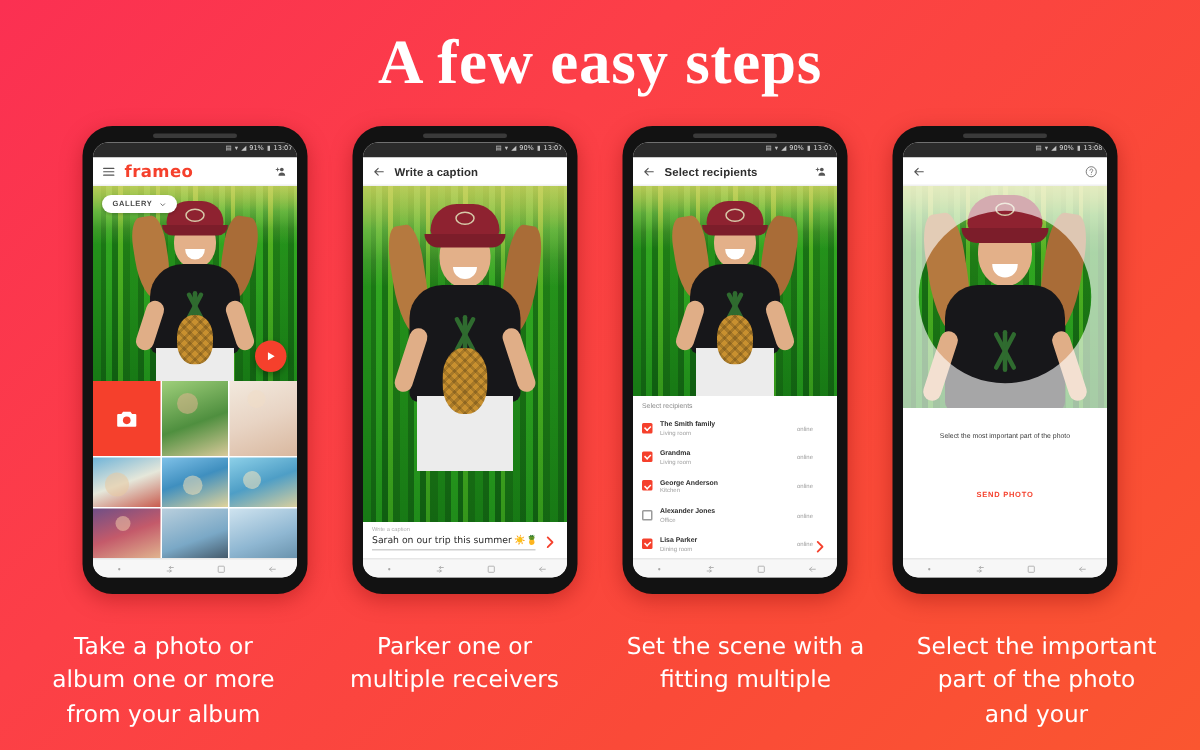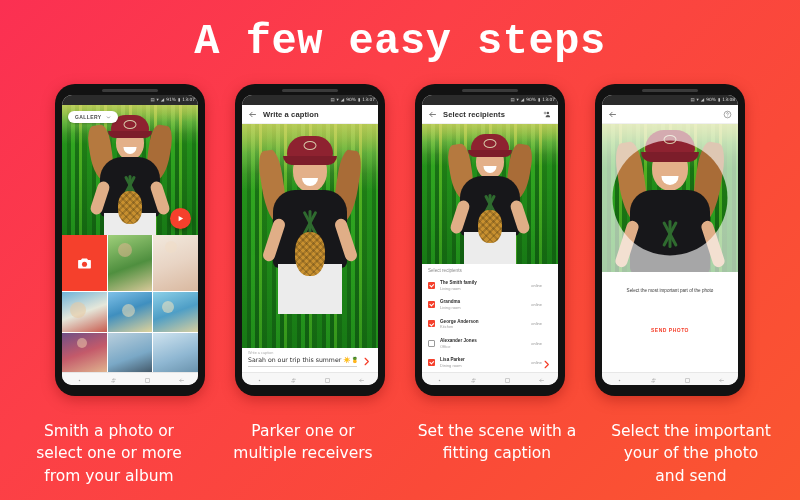--- a/index.html
+++ b/index.html
@@ -11,21 +11,21 @@
   }
 
   
   .hero-title {
     position: absolute; top: 18px; left: 0; width: 800px;
     text-align: center;
     font-size: 42px;
     font-weight: bold;
     color: #ffffff;
     letter-spacing: 0.5px;
-    font-family: Liberation Mono, monospace;
+    font-family: Liberation Serif, serif;
   }
 
   
   .phones {
     position: absolute; top: 84px; left: 0; width: 800px;
     display: flex; justify-content: center; gap: 30px;
   }
   .phone {
     width: 150px; height: 312px;
     background: #121212;
@@ -255,20 +255,36 @@
 
       <div class="statusbar">
         <span class="si">▤</span>
         <span class="si">▾</span>
         <span class="si">◢</span>
         <span>91%</span>
         <span class="si">▮</span>
         <span>13:07</span>
       </div>
 
+      <div class="appbar">
+        <span class="ic">
+          <svg width="9" height="9" viewBox="0 0 24 24">
+              <path d="M3 6h18M3 12h18M3 18h18" stroke="#555" stroke-width="2.2" fill="none" stroke-linecap="round"></path>
+            </svg>
+        </span>
+        <span class="logo-frameo">frameo</span>
+        <span class="spacer"></span>
+        <span class="ic">
+          <svg width="9" height="9" viewBox="0 0 24 24">
+              <circle cx="13" cy="8" r="3.3" fill="#555"></circle>
+              <path d="M7 19c0-3.3 2.7-5.5 6-5.5s6 2.2 6 5.5z" fill="#555"></path>
+              <path d="M3 8h5M5.5 5.5v5" stroke="#555" stroke-width="1.6" stroke-linecap="round"></path>
+            </svg>
+        </span>
+      </div>
 
       <div class="photo" style="height:130px">
         <div class="wall"></div>
         <div class="girl">
           <div class="hair-l"></div>
             <div class="hair-r"></div>
           <div class="face"></div>
             <div class="smile"></div>
           <div class="cap"></div>
             <div class="brim"></div>
@@ -618,17 +634,17 @@
               <path d="M19 12H6M11 7l-5 5 5 5" stroke="#666" stroke-width="1.9" fill="none" stroke-linecap="round" stroke-linejoin="round"></path>
             </svg></span>
       </div>
 
     </div>
   </div>
 
 </div>
 
 <div class="captions">
-  <div class="caption">Smith a photo or select one or more from your album</div>
+  <div class="caption">Take a photo or album one or more from your album</div>
   <div class="caption">Parker one or multiple receivers</div>
-  <div class="caption">Set the scene with a fitting caption</div>
-  <div class="caption">Select the important your of the photo and send</div>
+  <div class="caption">Set the scene with a fitting multiple</div>
+  <div class="caption">Select the important part of the photo and your</div>
 </div>
 
 </body></html>

